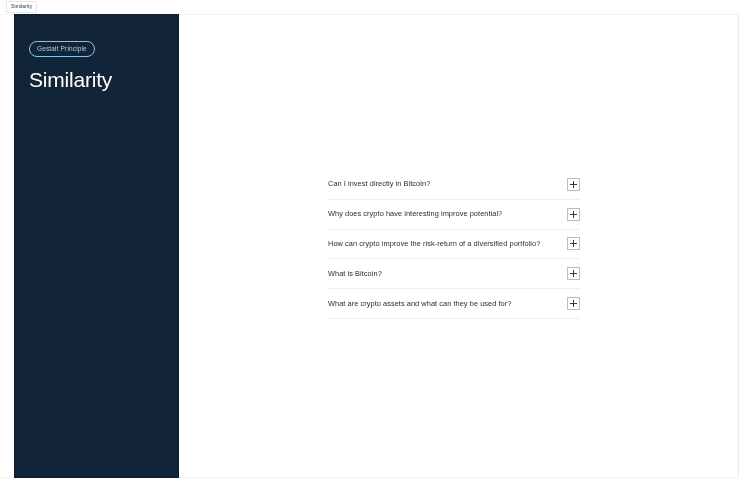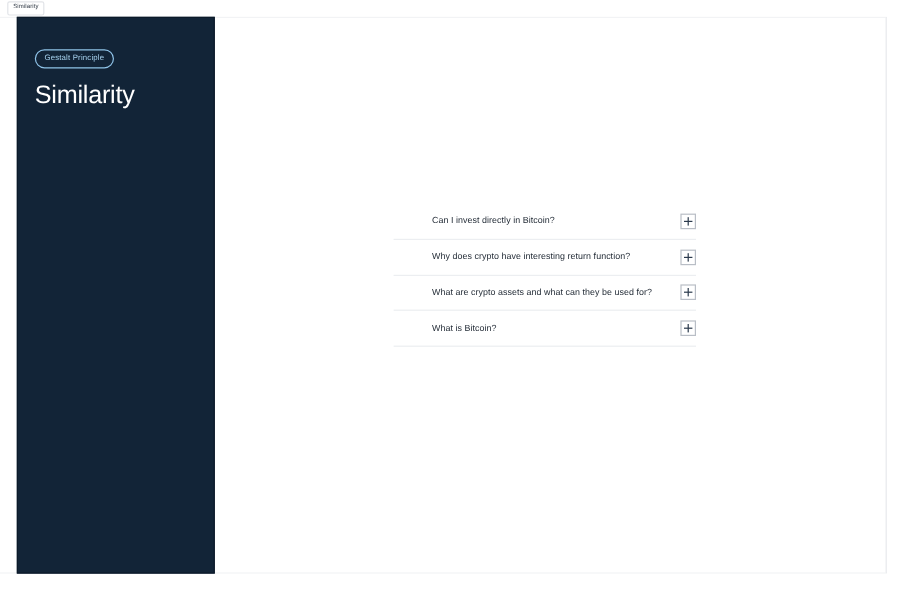--- a/index.html
+++ b/index.html
@@ -107,21 +107,20 @@
     align-items: center;
     justify-content: space-between;
   }
   .acc-label {
     font-size: 7.4px;
     line-height: 10px;
     color: #1e2732;
     letter-spacing: 0.05px;
     padding-right: 10px;
     white-space: nowrap;
-    margin-left: 32px;
   }
   .acc-toggle {
     flex: 0 0 auto;
     width: 11px;
     height: 11px;
     border: 1px solid #b9bec6;
     background: #ffffff;
     position: relative;
     cursor: pointer;
   }
@@ -161,28 +160,32 @@
 </div>
 
 <div id="accordion">
 
   <div class="acc-item">
     <span class="acc-label">Can I invest directly in Bitcoin?</span>
     <span class="acc-toggle"></span>
   </div>
 
   <div class="acc-item">
-    <span class="acc-label">Why does crypto have interesting return function?</span>
+    <span class="acc-label">Why does crypto have interesting improve potential?</span>
     <span class="acc-toggle"></span>
   </div>
 
-
   <div class="acc-item">
-    <span class="acc-label">What are crypto assets and what can they be used for?</span>
+    <span class="acc-label">How can crypto improve the risk-return of a diversified portfolio?</span>
     <span class="acc-toggle"></span>
   </div>
 
   <div class="acc-item">
     <span class="acc-label">What is Bitcoin?</span>
     <span class="acc-toggle"></span>
   </div>
 
+  <div class="acc-item">
+    <span class="acc-label">What are crypto assets and what can they be used for?</span>
+    <span class="acc-toggle"></span>
+  </div>
+
 </div>
 
 </body></html>

